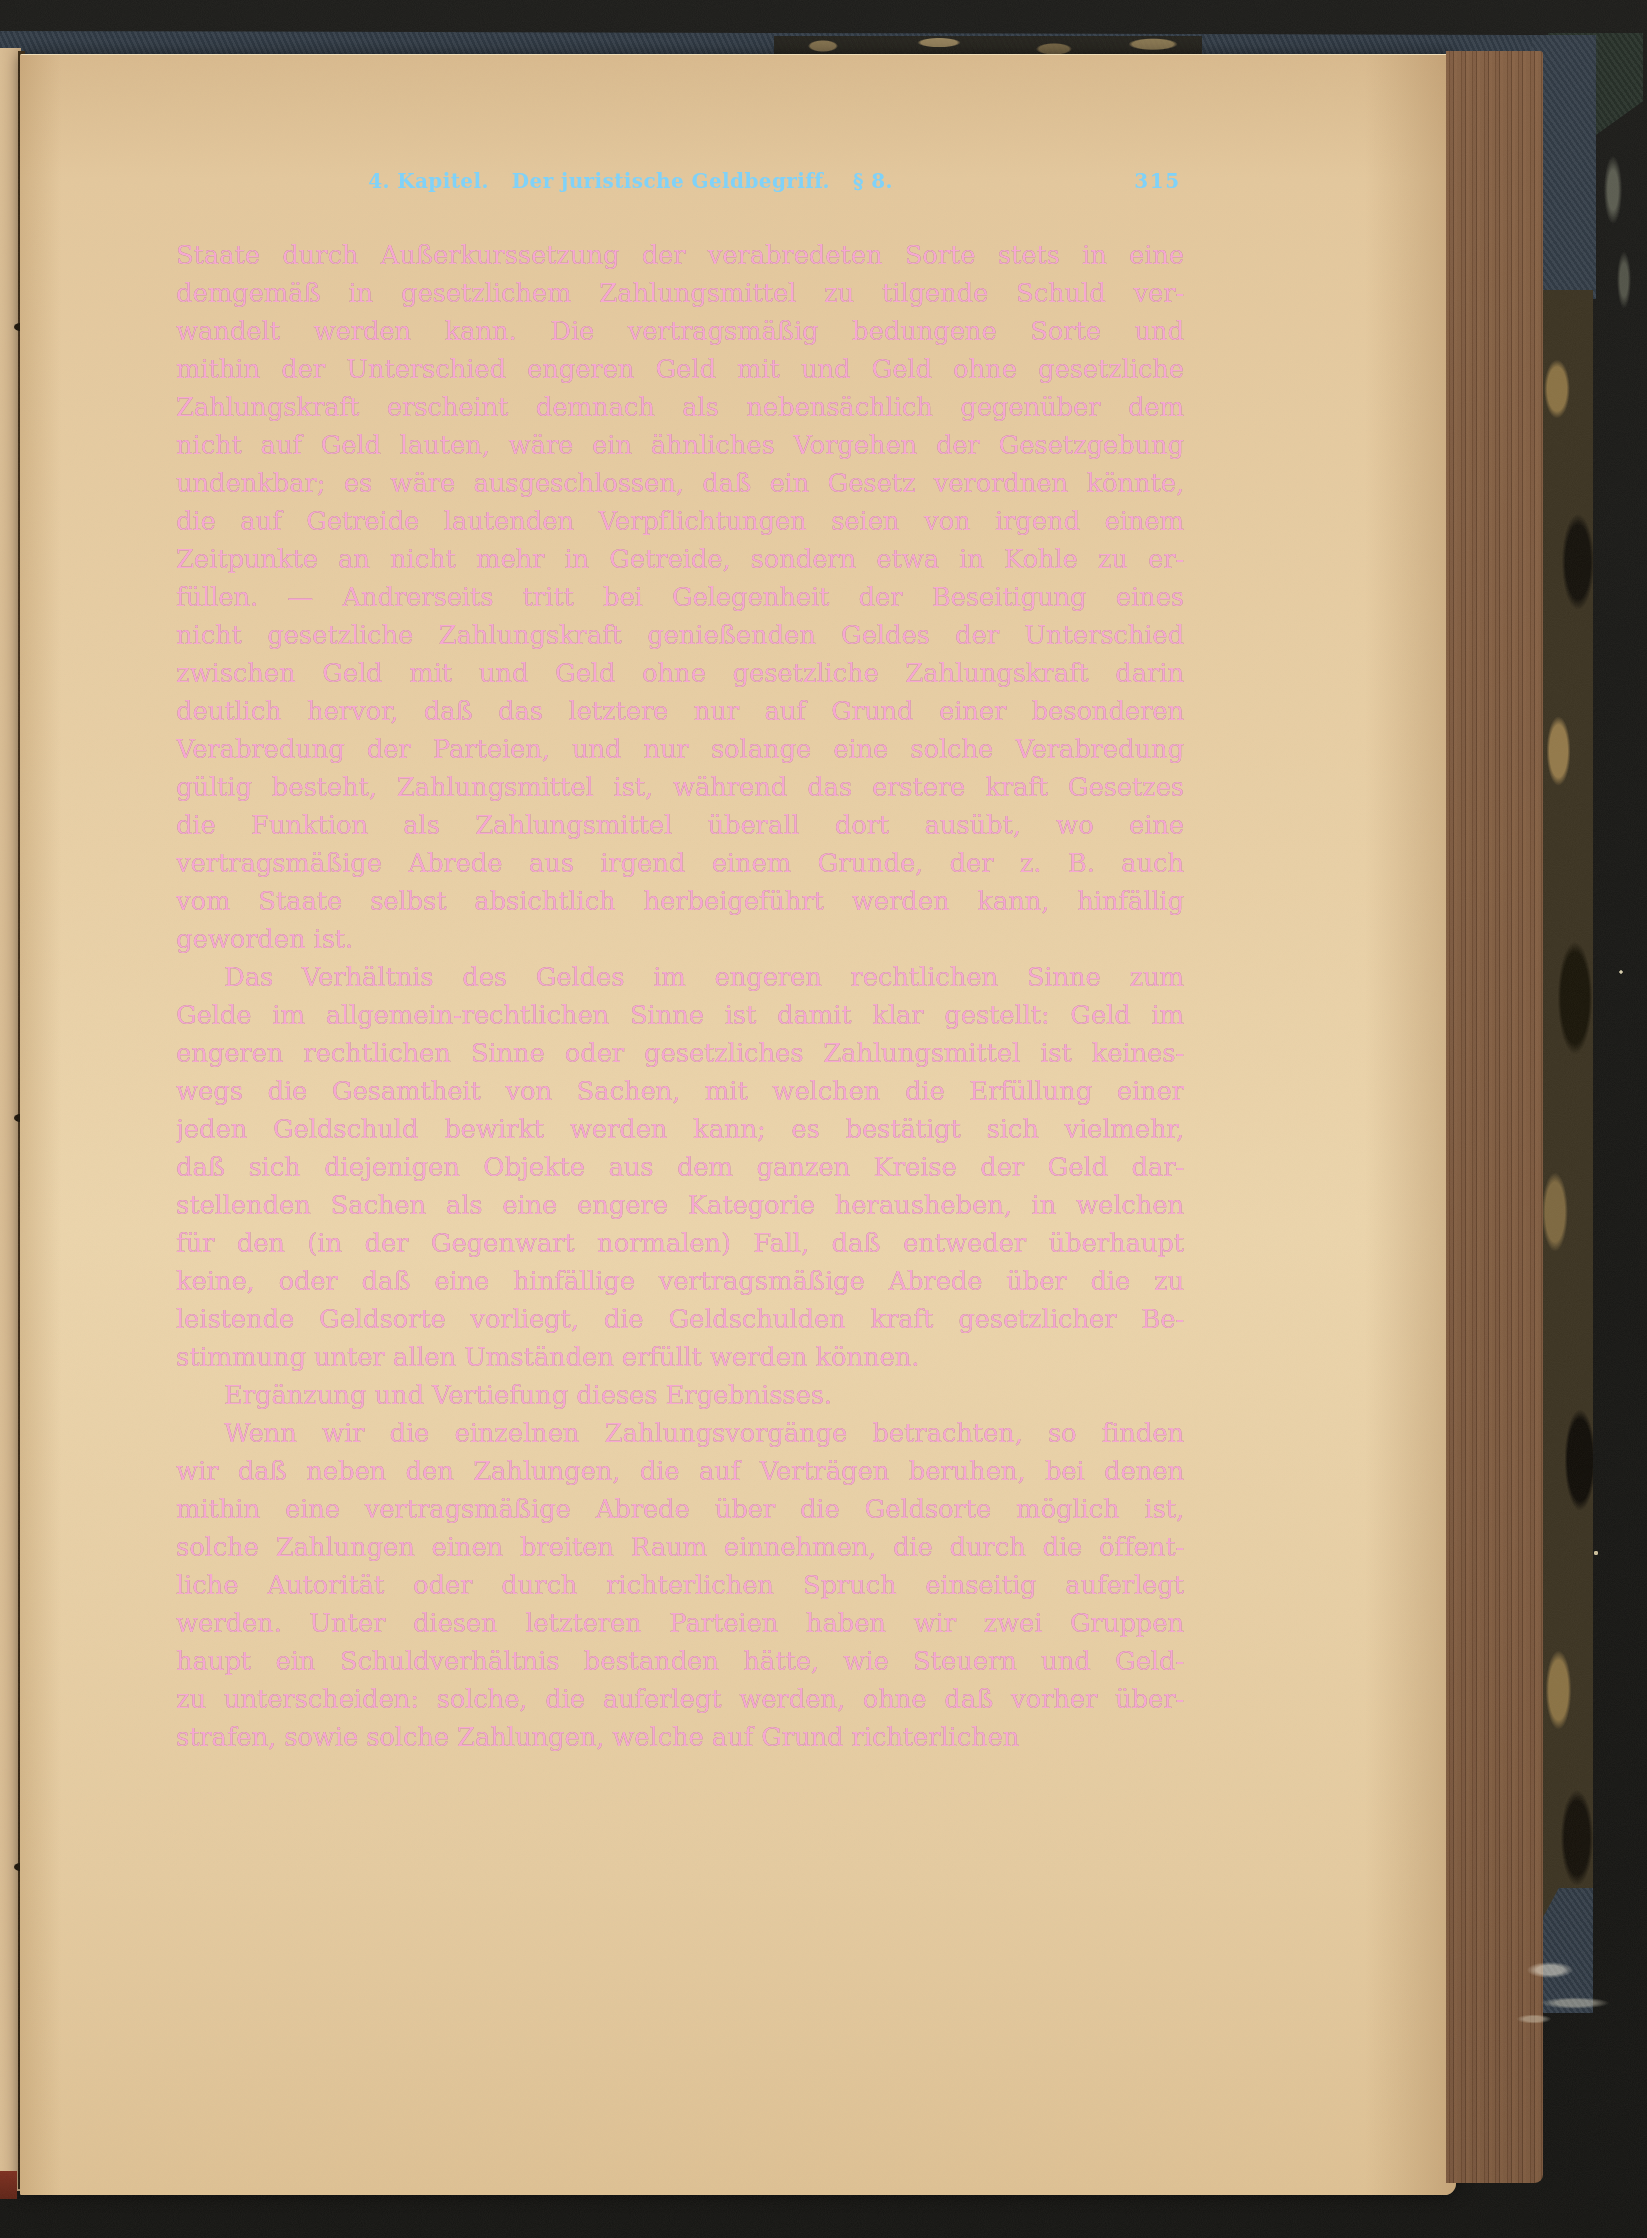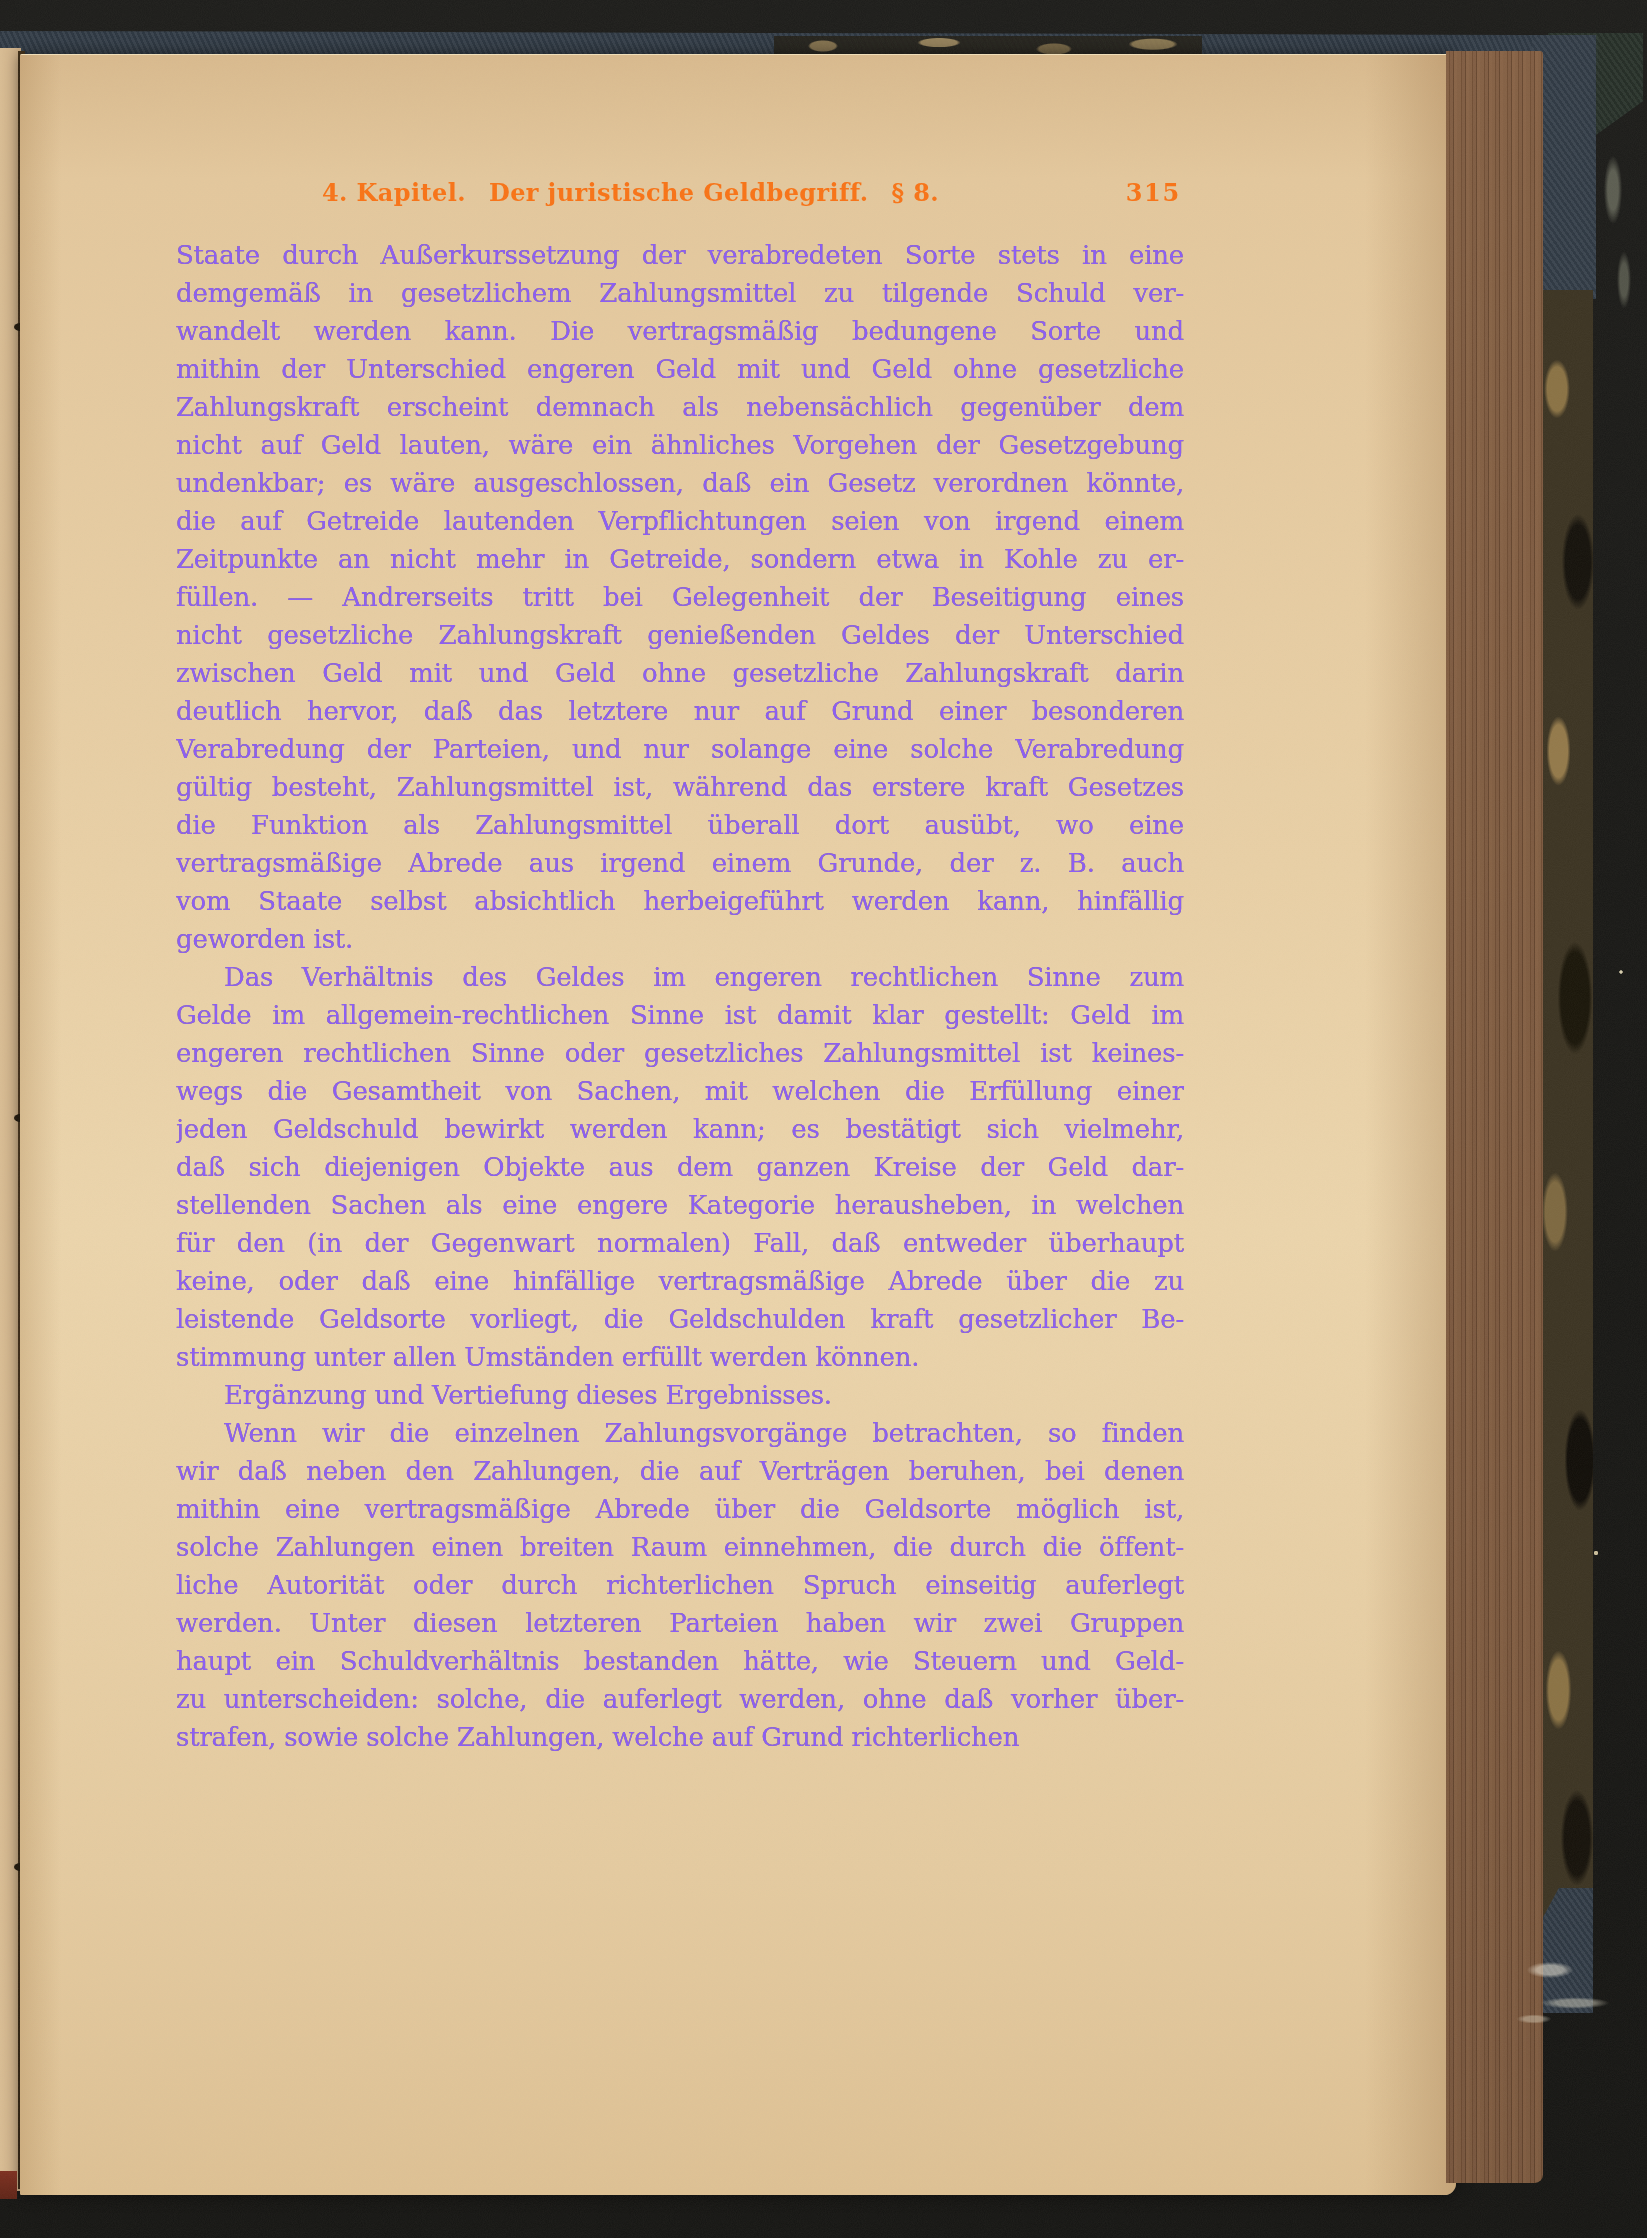--- a/index.html
+++ b/index.html
@@ -69,27 +69,27 @@
   .fuzz{position:absolute;left:1501px;top:1937px;width:124px;height:99px;
       background:radial-gradient(33px 11.5px at 49px 33px,rgba(235,230,215,.55) 0 40%,transparent 70%),
                  radial-gradient(49px 8.2px at 74px 66px,rgba(225,220,200,.45) 0 40%,transparent 70%),
                  radial-gradient(25px 6.6px at 33px 82px,rgba(225,220,200,.4) 0 40%,transparent 70%);}
   .fuzz2{position:absolute;left:1588px;top:124px;width:58px;height:198px;
       background:radial-gradient(13px 49px at 25px 66px,rgba(210,215,185,.35) 0 40%,transparent 70%),
                  radial-gradient(10px 41px at 36px 156px,rgba(210,215,185,.3) 0 40%,transparent 70%);}
   .red-speck{position:absolute;left:0;top:2171px;width:16.5px;height:28px;
       background:linear-gradient(180deg,#7d2f1f,#5e2316);}
   
-  .header{position:absolute;left:176px;top:176px;width:1008px;height:33px;
-      color:#f97316;font-weight:bold;font-size:24px;line-height:33px;}
+  .header{position:absolute;left:176px;top:165px;width:1008px;height:33px;
+      color:#7dd3fc;font-weight:bold;font-size:20px;line-height:33px;}
   .header .mid{position:absolute;left:0;right:99px;text-align:center;letter-spacing:0.4px;}
   .header .mid span{margin:0 11.5px;}
   .header .pagenum{position:absolute;right:3.3px;top:0;letter-spacing:1.6px;}
   .text-block{position:absolute;left:176px;top:236px;width:1008px;
-      color:#8b5cf6;font-size:26px;letter-spacing:-0.2px;
+      color:#f9a8d4;font-size:26px;letter-spacing:-0.2px;
       text-shadow:0 0 0.6px rgba(56,44,28,.55);}
   .para{margin:0;}
   .tline{height:38px;line-height:38px;overflow:hidden;white-space:nowrap;
       text-align:justify;text-align-last:justify;}
   .tline.last{text-align-last:left;}
   .para.indent .tline:first-child{text-indent:48px;}
   
   .grain{position:absolute;inset:0;opacity:.08;pointer-events:none;}
 </style>
 </head>

